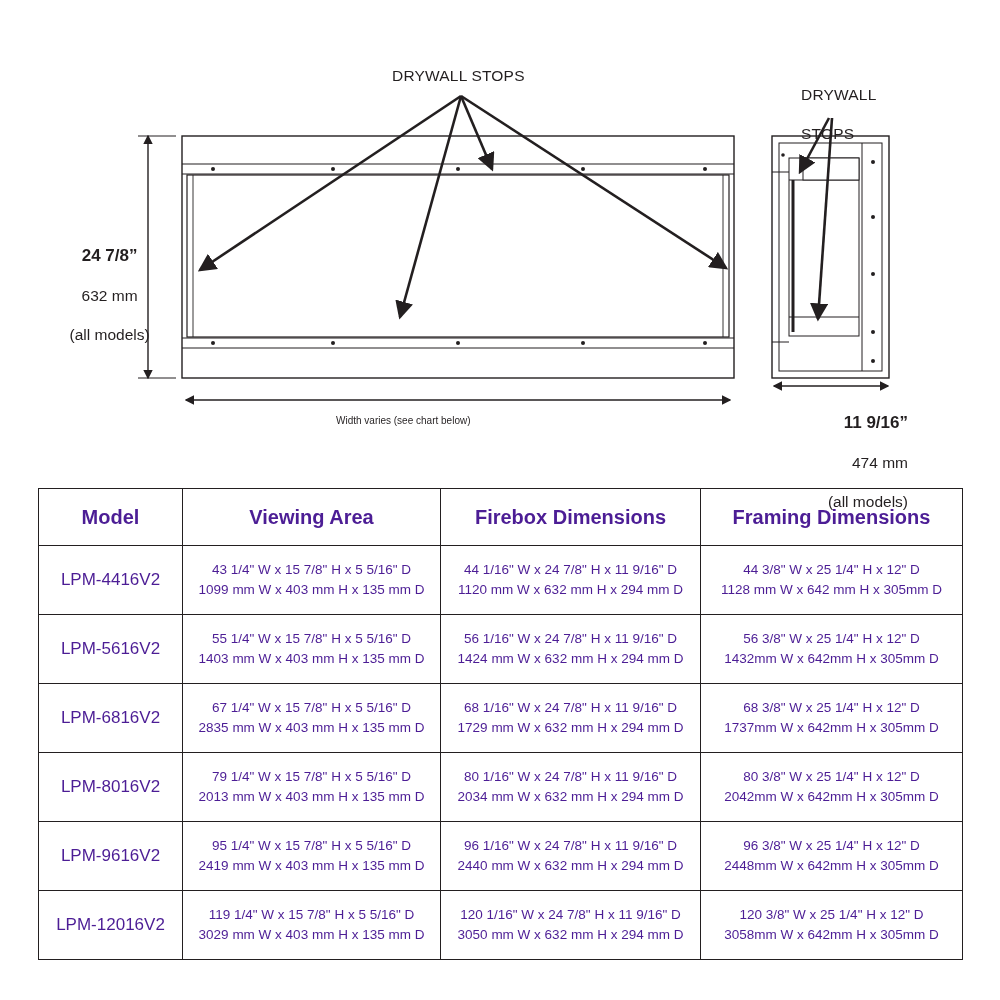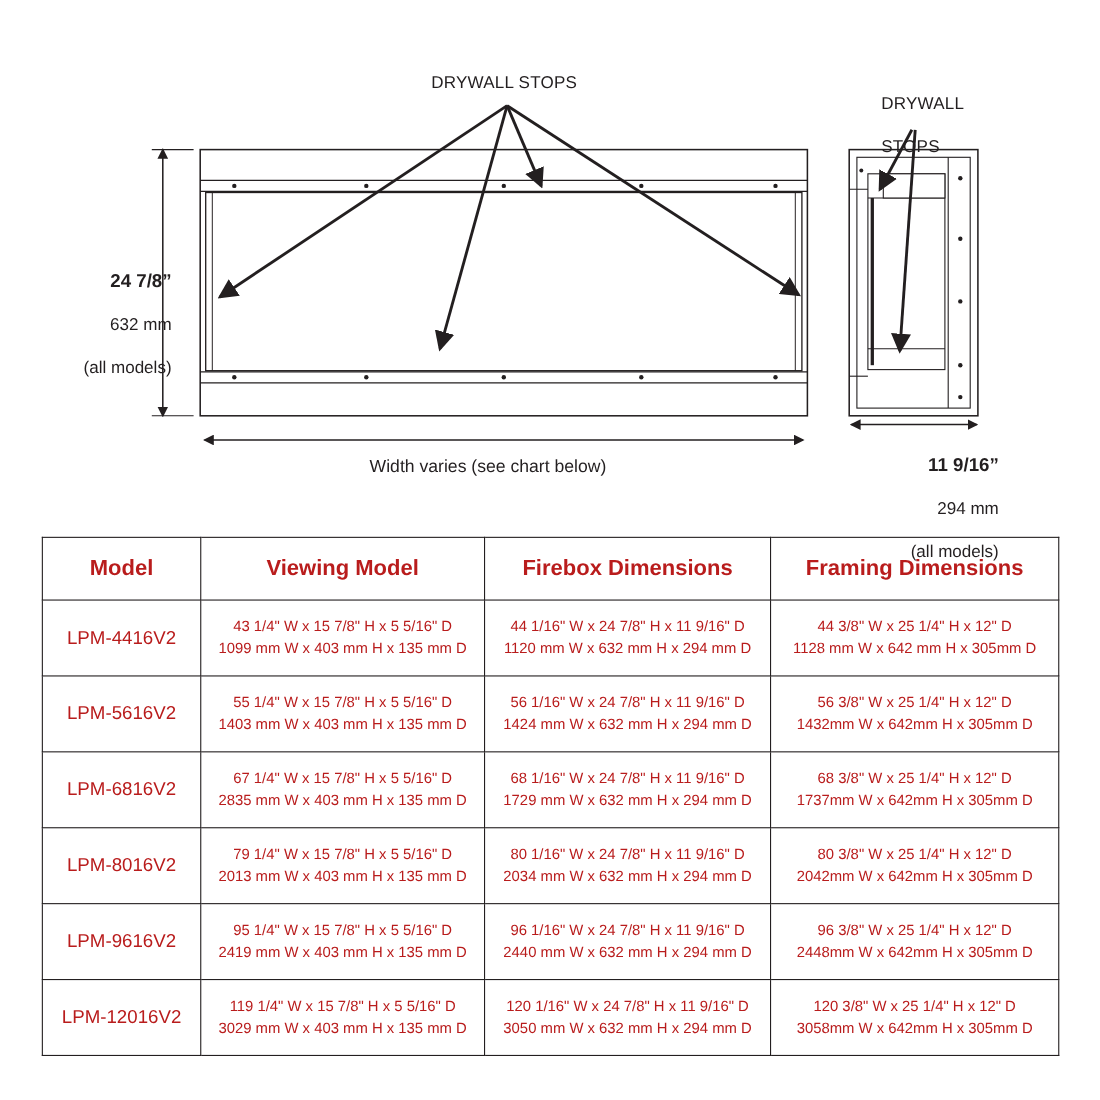--- a/index.html
+++ b/index.html
@@ -53,28 +53,28 @@
     top: 54px;
     font-size: 15.5px;
     text-align: left;
     width: 120px;
     letter-spacing: 0.2px;
   }
   #height-label {
     left: 46px;
     top: 214px;
     width: 110px;
-    text-align: right;
+    text-align: center;
     font-size: 15.5px;
   }
   #height-label .big { font-weight: bold; font-size: 17px; }
   #width-label {
     left: 336px;
     top: 403px;
-    font-size: 16px;
+    font-size: 10px;
   }
   #depth-label {
     left: 778px;
     top: 381px;
     width: 130px;
     text-align: right;
     font-size: 15.5px;
   }
   #depth-label .big { font-weight: bold; font-size: 17px; }
 
@@ -86,21 +86,21 @@
     width: 924px;
     border-collapse: collapse;
     table-layout: fixed;
   }
   table.spec-table th,
   table.spec-table td {
     border: 1px solid #231f20;
     text-align: center;
     vertical-align: middle;
     padding: 0;
-    color: #b91c1c;
+    color: #4c1d95;
   }
   table.spec-table th {
     height: 56px;
     font-size: 20px;
     font-weight: bold;
   }
   table.spec-table td {
     height: 68px;
     font-size: 13.5px;
     line-height: 1.5;
@@ -217,36 +217,36 @@
   <div class="lbl center" id="height-label">
     <span class="big">24 7/8”</span><br>
     <span>632 mm</span><br>
     <span>(all models)</span>
   </div>
 
   <div class="lbl" id="width-label">Width varies (see chart below)</div>
 
   <div class="lbl center" id="depth-label">
     <span class="big">11 9/16”</span><br>
-    <span>294 mm</span><br>
+    <span>474 mm</span><br>
     <span>(all models)</span>
   </div>
 </div>
 
 <table class="spec-table">
   <colgroup>
     <col class="col-model">
       <col class="col-view">
       <col class="col-fire">
       <col class="col-frame">
   </colgroup>
   <thead>
     <tr>
       <th>Model</th>
-      <th>Viewing Model</th>
+      <th>Viewing Area</th>
       <th>Firebox Dimensions</th>
       <th>Framing Dimensions</th>
     </tr>
   </thead>
   <tbody>
     <tr>
       <td class="model">LPM-4416V2</td>
       <td>
         <span class="dim-line">43 1/4" W x 15 7/8" H x 5 5/16" D</span>
         <span class="dim-line">1099 mm W x 403 mm H x 135 mm D</span>

